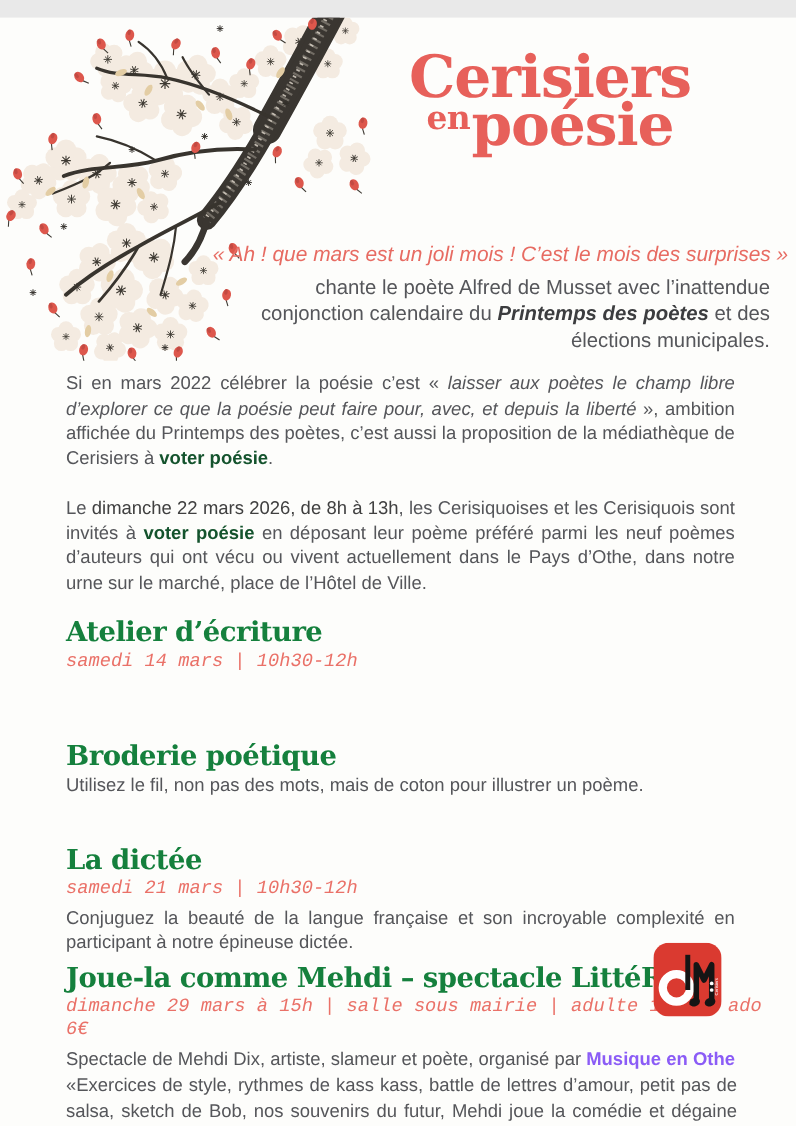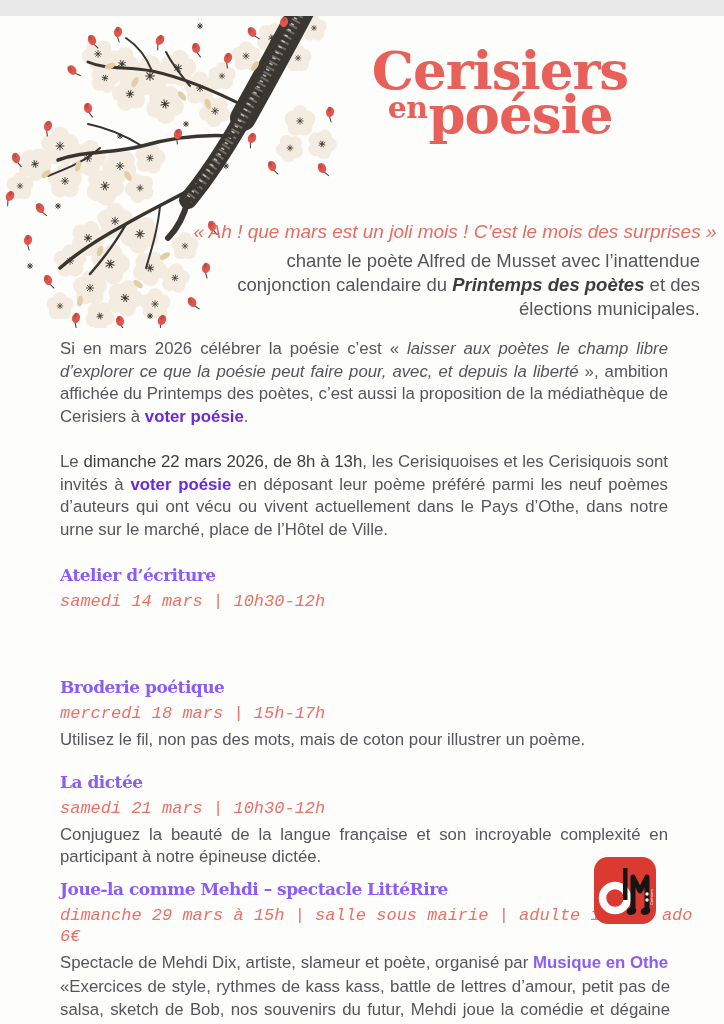--- a/index.html
+++ b/index.html
@@ -38,28 +38,28 @@
   }
   .intro b { font-style:italic; color:#3c3d3f; }
   
   .para {
     position:absolute; left:60px; width:608px;
     font-size:16.8px; line-height:22.6px; text-align:justify; color:#55565a;
   }
   .p1 { top:322px; }
   .p2 { top:435px; }
   .para i { font-style:italic; }
-  .para .bold-dark { font-weight:bold; color:#6d28d9; }
+  .para .bold-dark { font-weight:bold; color:#14532d; }
   .red { color:#404040; }
   
   .event { position:absolute; left:60px; width:608px; }
   .ev1 { top:547px; } .ev2 { top:659px; } .ev3 { top:754px; } .ev4 { top:861px; width:652px; }
   .event h3 {
     font-family:"DejaVu Serif","Liberation Serif",serif;
-    font-weight:bold; font-size:17px; line-height:24px; color:#8b5cf6;
+    font-weight:bold; font-size:25px; line-height:24px; color:#15803d;
     letter-spacing:-0.5px; margin-bottom:4px;
   }
   .event .date {
     font-style:italic; font-size:17px; line-height:21px; color:#ea7168; margin-bottom:5px;font-family:Liberation Mono, monospace;
   }
   .event p { font-size:16.8px; line-height:22.4px; color:#55565a; }
   .ev3 p { text-align:justify; }
   .ev4 .org b { font-weight:bold; color:#8b5cf6; }
   .mehdi-quote {
     width:610px; text-align:justify; margin-top:2px;
@@ -222,32 +222,31 @@
 
   <div class="title-block">
     <div class="title-line1">Cerisiers</div>
     <div class="title-line2"><span class="title-en">en</span><span>poésie</span></div>
   </div>
 
 
   <div class="quote">« Ah ! que mars est un joli mois ! C’est le mois des surprises »</div>
   <div class="intro"><span>chante le poète Alfred de Musset avec l’inattendue conjonction calendaire du </span><b>Printemps des poètes</b><span> et des élections municipales.</span></div>
 
-  <p class="para p1"><span>Si en mars 2026 célébrer la poésie c’est « </span><i>laisser aux poètes le champ libre d’explorer ce que la poésie peut faire pour, avec, et depuis la liberté</i><span> », ambition affichée du Printemps des poètes, c’est aussi la proposition de la médiathèque de Cerisiers à </span><span class="bold-dark">voter poésie</span><span>.</span></p>
+  <p class="para p1"><span>Si en mars 2022 célébrer la poésie c’est « </span><i>laisser aux poètes le champ libre d’explorer ce que la poésie peut faire pour, avec, et depuis la liberté</i><span> », ambition affichée du Printemps des poètes, c’est aussi la proposition de la médiathèque de Cerisiers à </span><span class="bold-dark">voter poésie</span><span>.</span></p>
 
   <p class="para p2"><span>Le </span><span class="red">dimanche 22 mars 2026, de 8h à 13h</span><span>, les Cerisiquoises et les Cerisiquois sont invités à </span><span class="bold-dark">voter poésie</span><span> en déposant leur poème préféré parmi les neuf poèmes d’auteurs qui ont vécu ou vivent actuellement dans le Pays d’Othe, dans notre urne sur le marché, place de l’Hôtel de Ville.</span></p>
 
   <section class="event ev1">
     <h3>Atelier d’écriture</h3>
     <div class="date">samedi 14 mars | 10h30-12h</div>
   </section>
 
   <section class="event ev2">
     <h3>Broderie poétique</h3>
-    <div class="date">mercredi 18 mars | 15h-17h</div>
     <p>Utilisez le fil, non pas des mots, mais de coton pour illustrer un poème.</p>
   </section>
 
   <section class="event ev3">
     <h3>La dictée</h3>
     <div class="date">samedi 21 mars | 10h30-12h</div>
     <p>Conjuguez la beauté de la langue française et son incroyable complexité en participant à notre épineuse dictée.</p>
   </section>
 
   <section class="event ev4">

